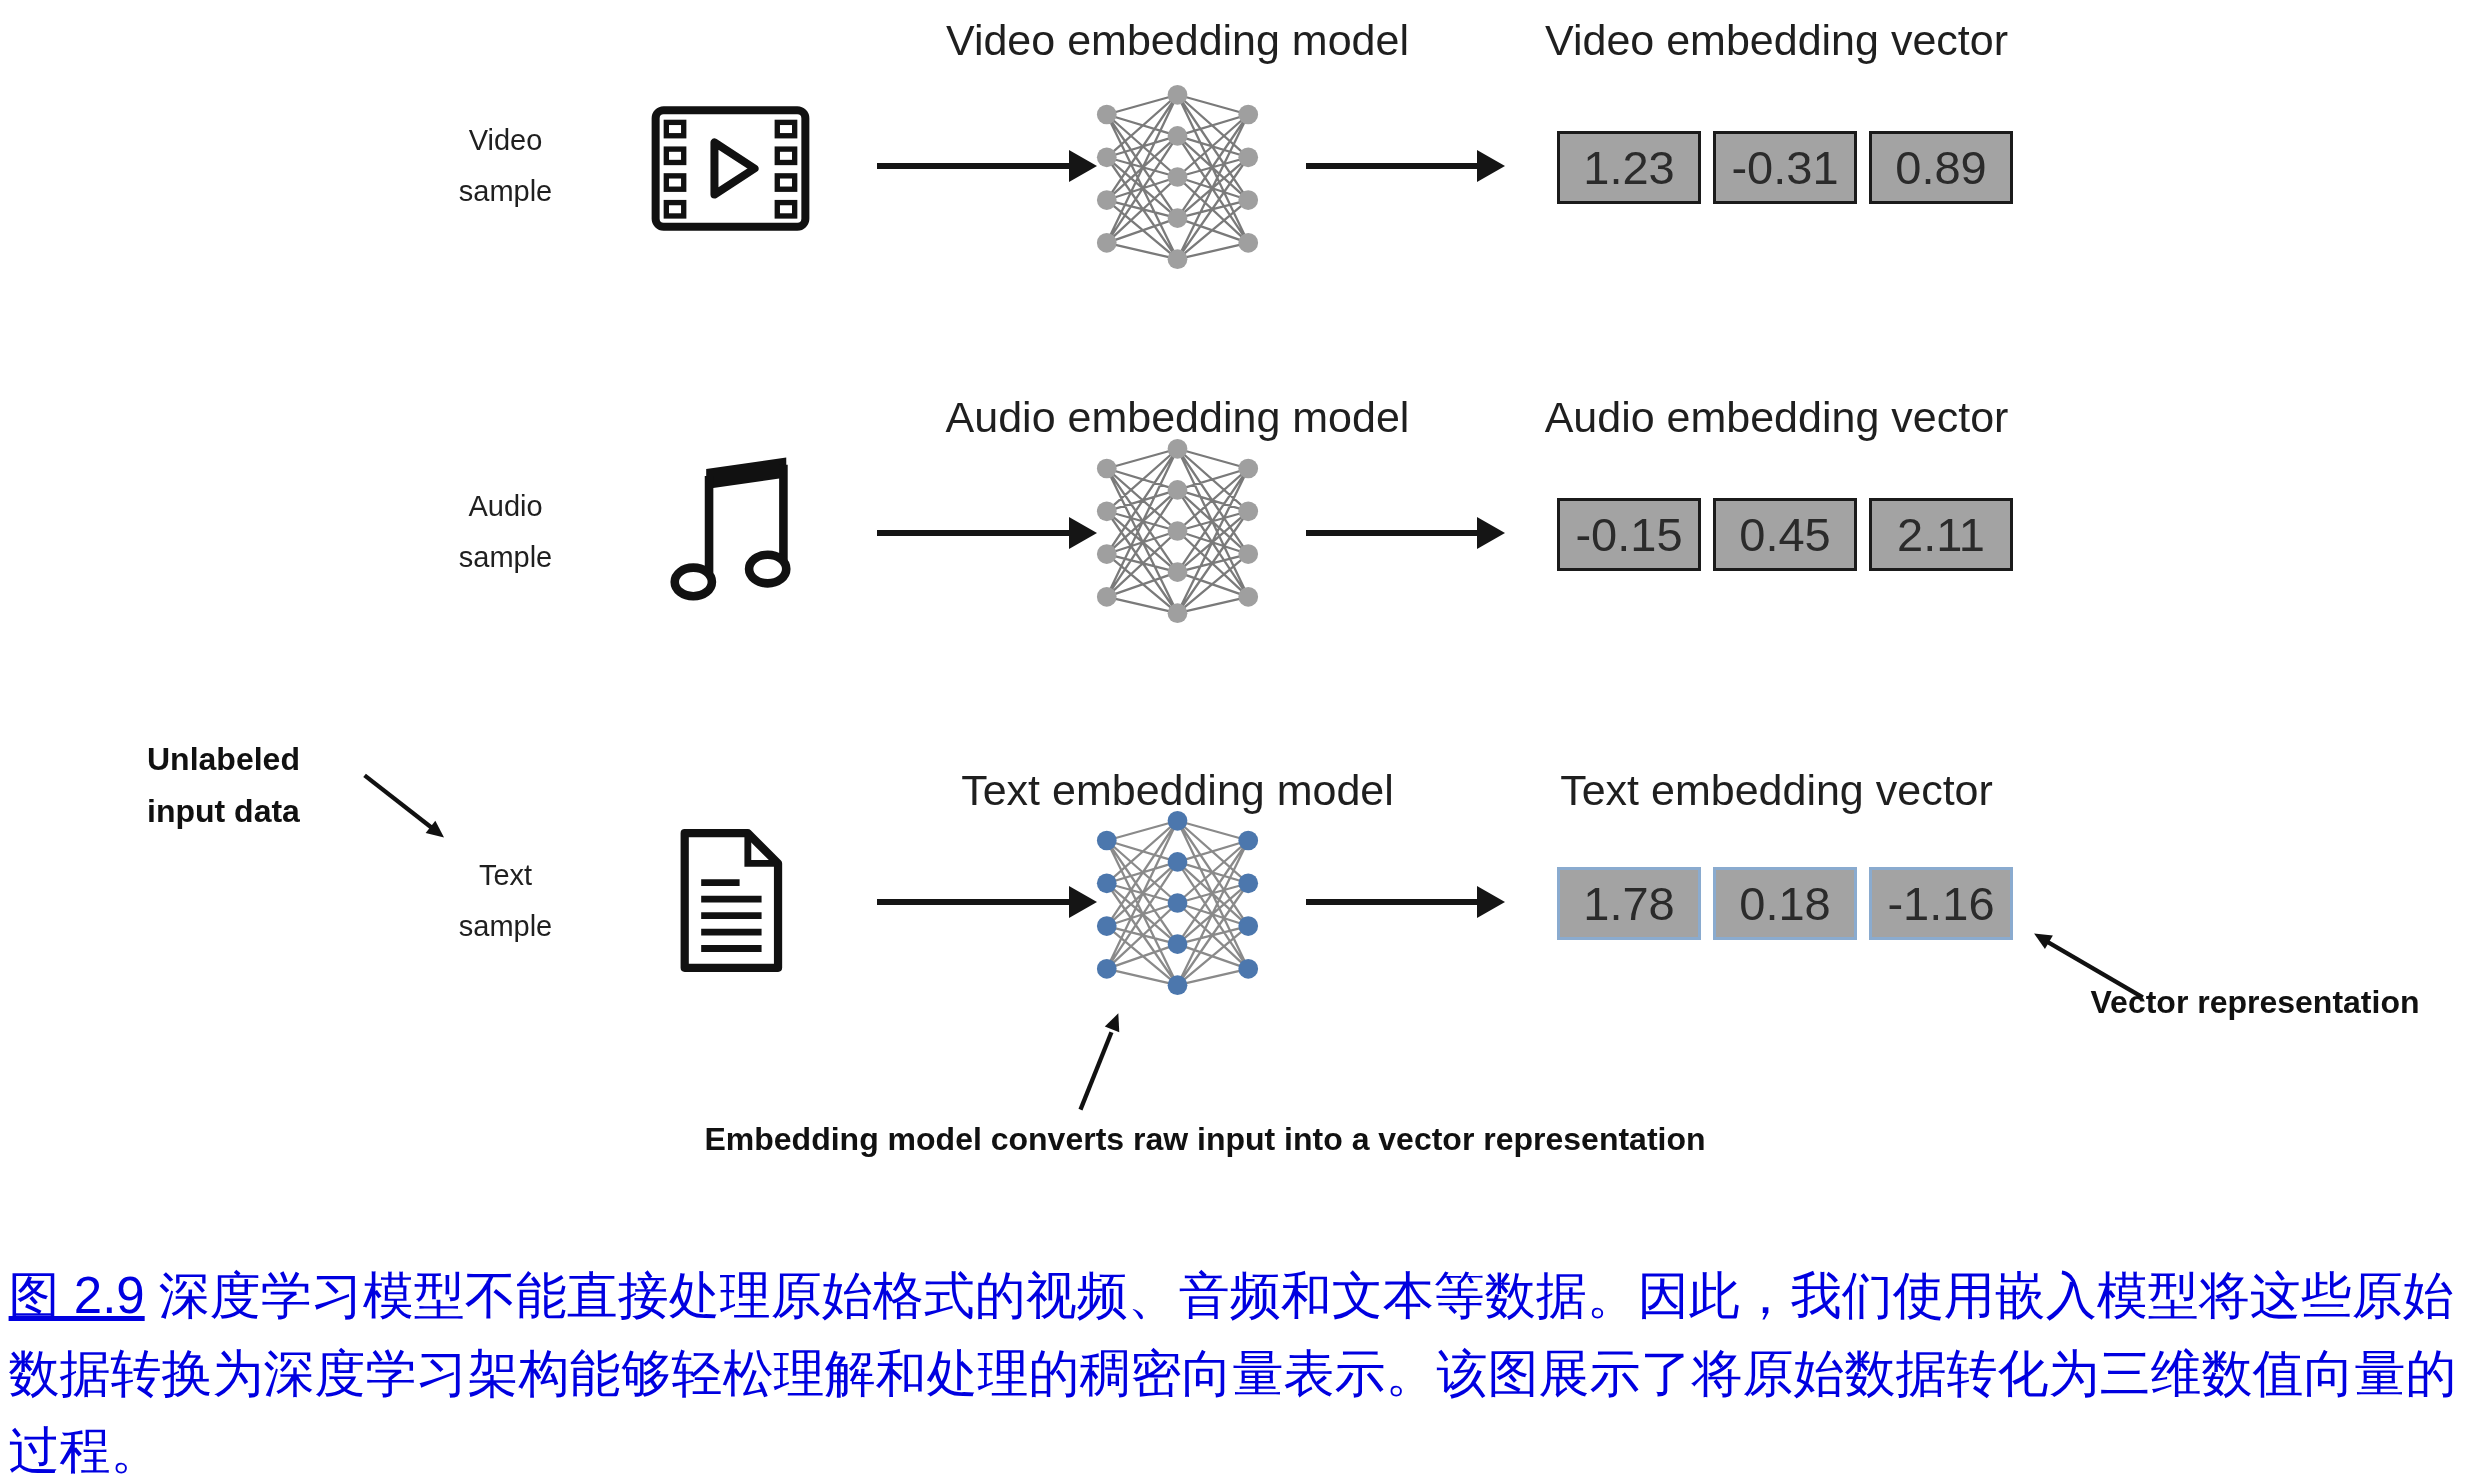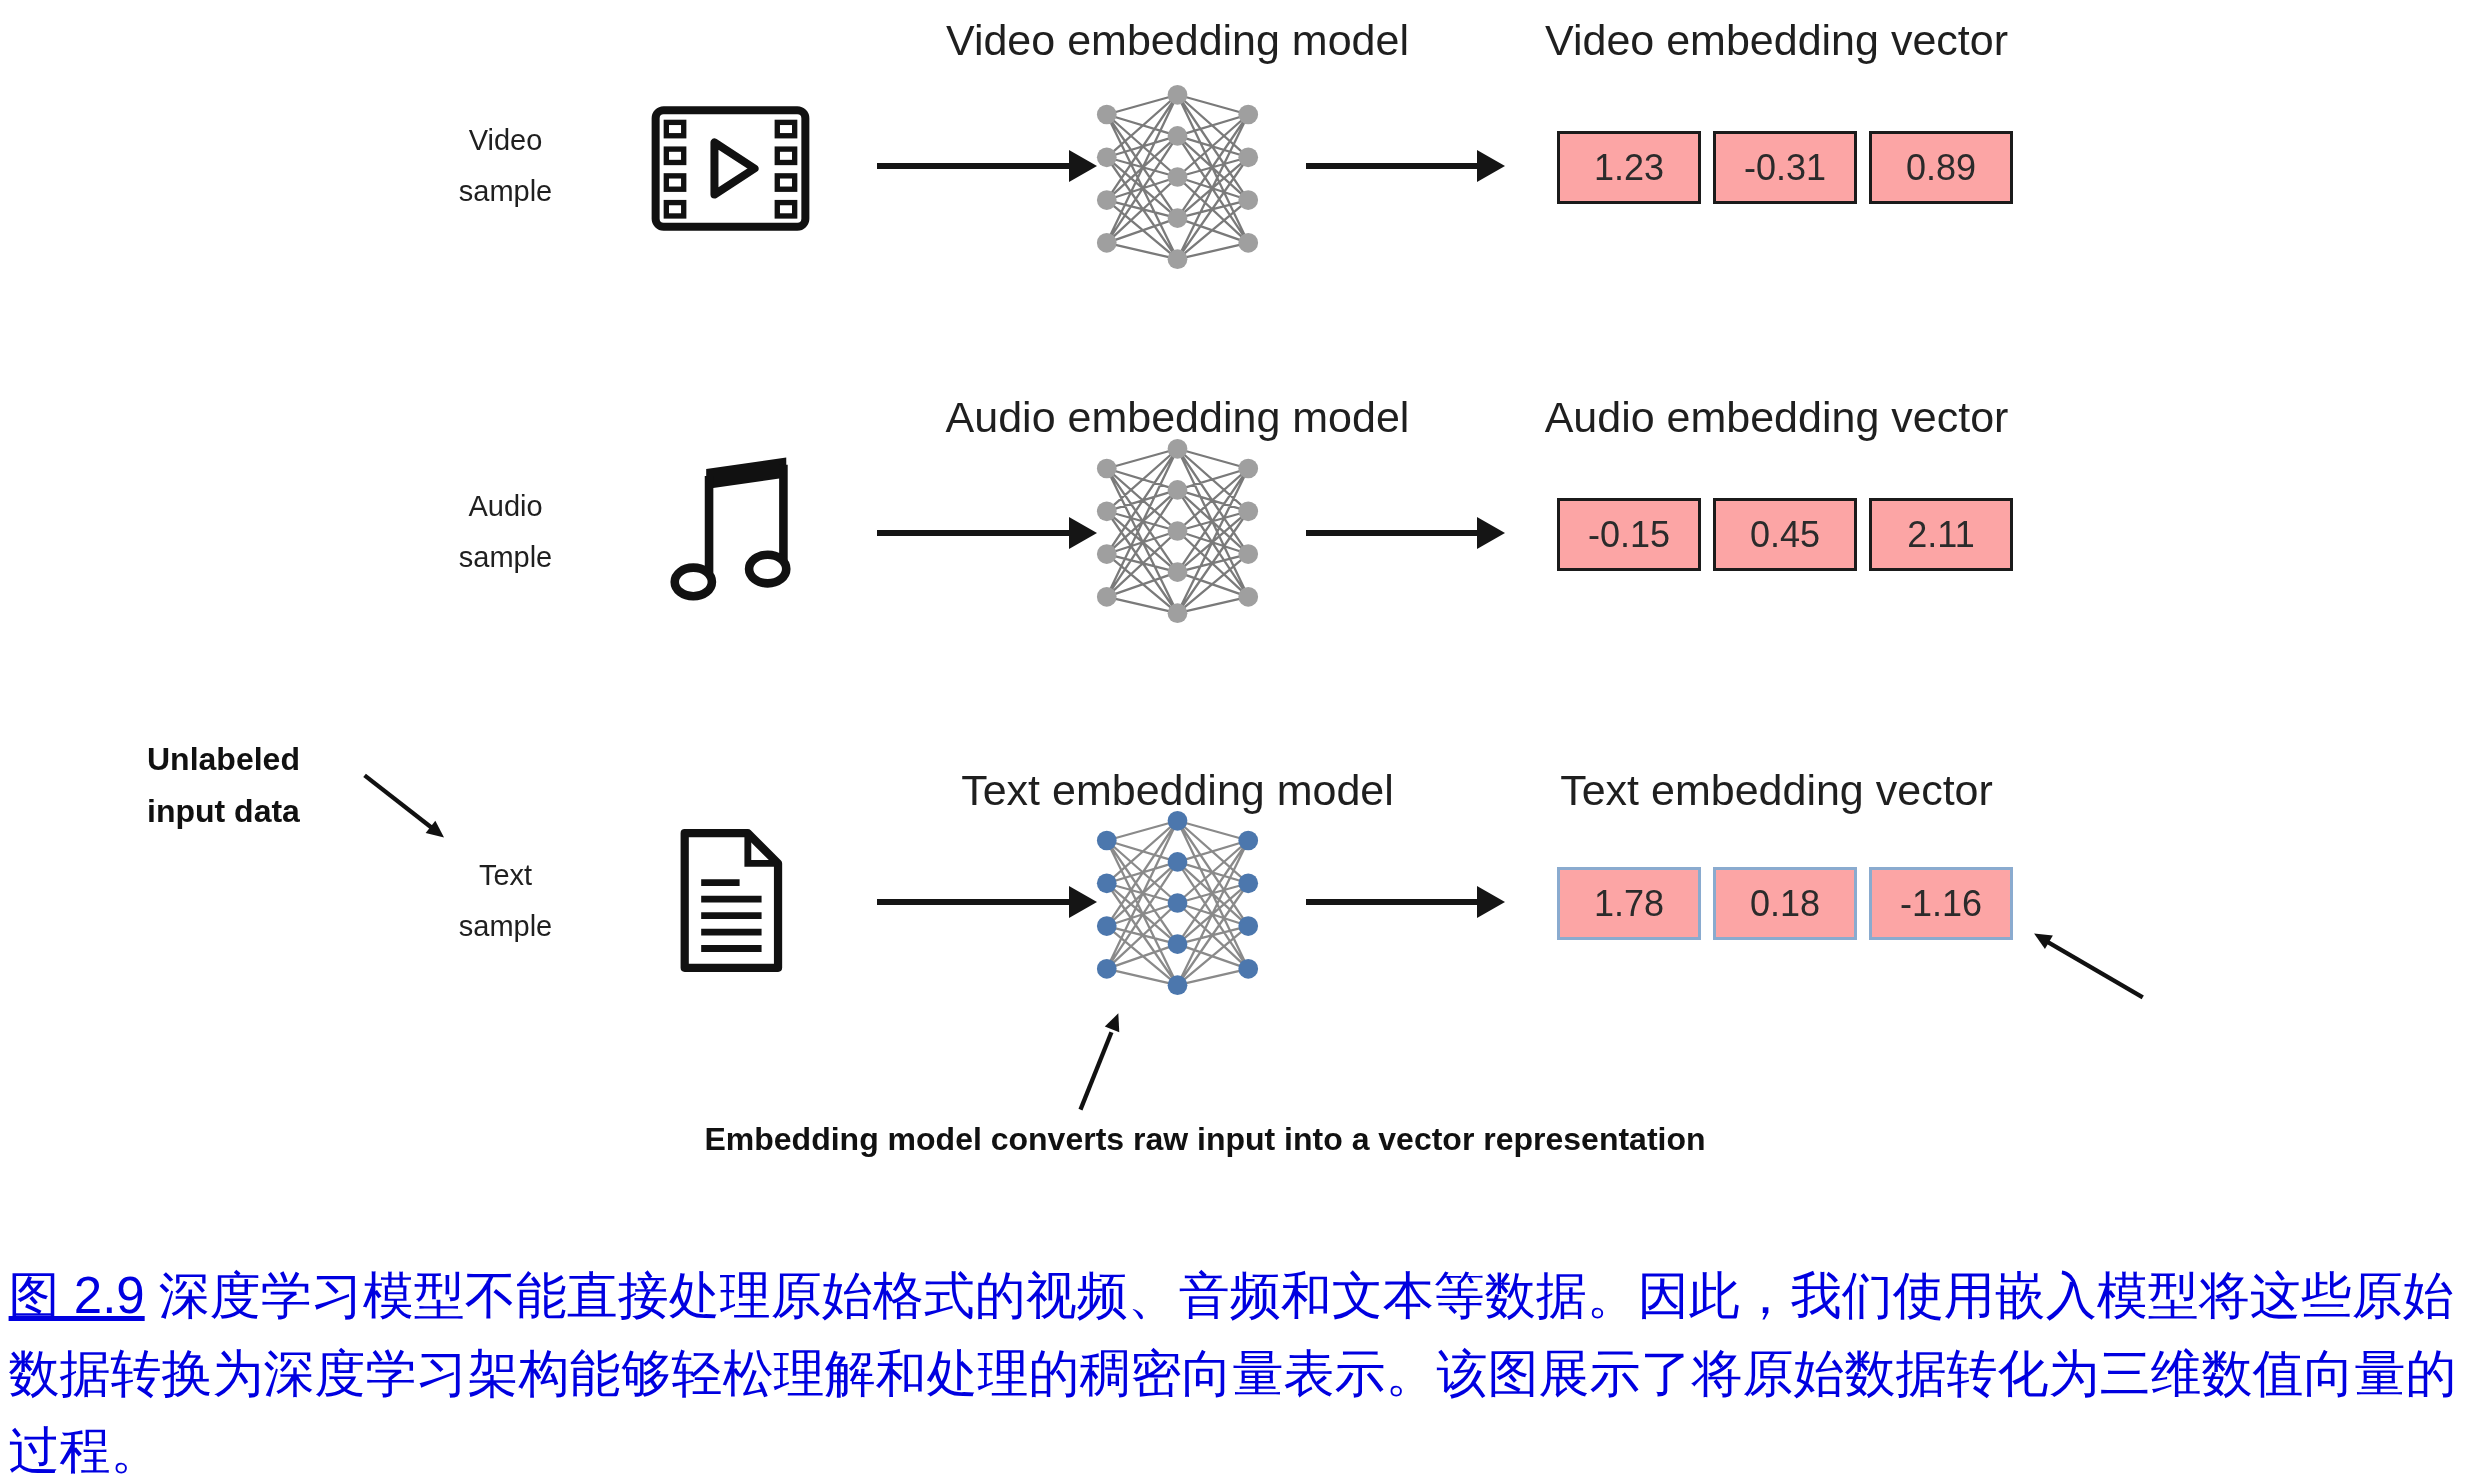--- a/index.html
+++ b/index.html
@@ -15,23 +15,23 @@
   .harrow::after{
     content:"";position:absolute;right:-26px;top:50%;transform:translateY(-50%);
     width:0;height:0;border-left:28px solid #151515;
     border-top:16.4px solid transparent;border-bottom:16.4px solid transparent;
   }
   .nn{position:absolute}
   .nn-gray{--node:#9f9f9f;--edge:#7a7a7a}
   .nn-blue{--node:#4c77ad;--edge:#8a8a8a}
   .vec{position:absolute;display:flex;gap:12px}
   .cell{
-    width:138px;height:67px;border:3.5px solid #1b1b1b;background:#fca5a5;
+    width:138px;height:67px;border:3.5px solid #1b1b1b;background:#a3a3a3;
     display:flex;align-items:center;justify-content:center;
-    font-size:36px;color:#2b2b2b;
+    font-size:47px;color:#2b2b2b;
   }
   .vec-blue .cell{border-color:#8aabcf}
   .note{position:absolute;font-weight:bold;font-size:32px;color:#111;line-height:52px}
   .note-center{text-align:center}
   .ann{position:absolute}
   .ann path{stroke:#111;stroke-width:5;fill:none}
   .ann polygon{fill:#111}
   .caption{position:absolute;left:8.6px;top:1257px;width:2457px;font-size:51px;line-height:1.52;color:#0000e0}
   .caption .figlabel{text-decoration:underline}
 </style>
@@ -178,16 +178,17 @@
 </svg>
 
 <div class="note note-center" style="left:600px;top:1113px;width:1210px">Embedding model converts raw input into a vector representation</div>
 
 <svg class="ann" style="left:2022px;top:918px" width="138" height="95" viewBox="0 0 160 110">
   <path d="M140 92 L30 28"></path>
   <polygon points="14,18 35.8,20.3 26.6,35.9"></polygon>
 </svg>
 
 <div class="note note-center" style="left:2065px;top:975px;width:380px;line-height:54px">
+  <div>Vector representation</div>
 </div>
 
 <div class="caption"><span class="figlabel">图 2.9</span> <span>深度学习模型不能直接处理原始格式的视频、音频和文本等数据。因此，我们使用嵌入模型将这些原始数据转换为深度学习架构能够轻松理解和处理的稠密向量表示。该图展示了将原始数据转化为三维数值向量的过程。</span></div>
 
 
 </body></html>

